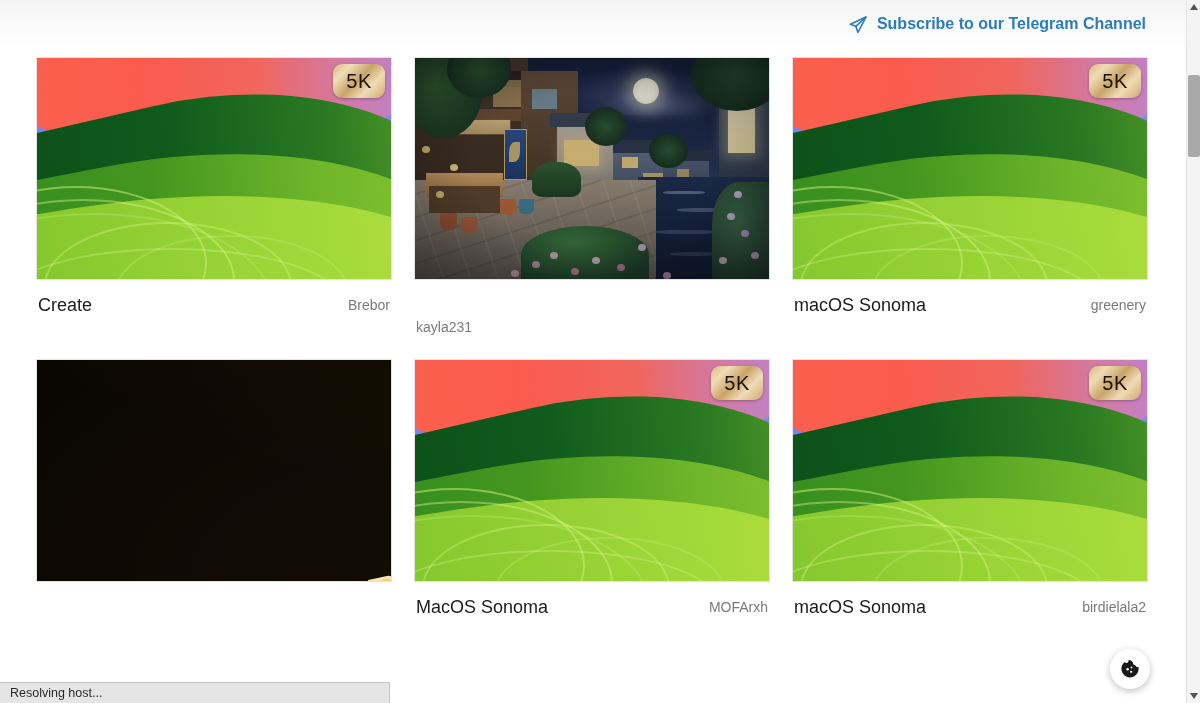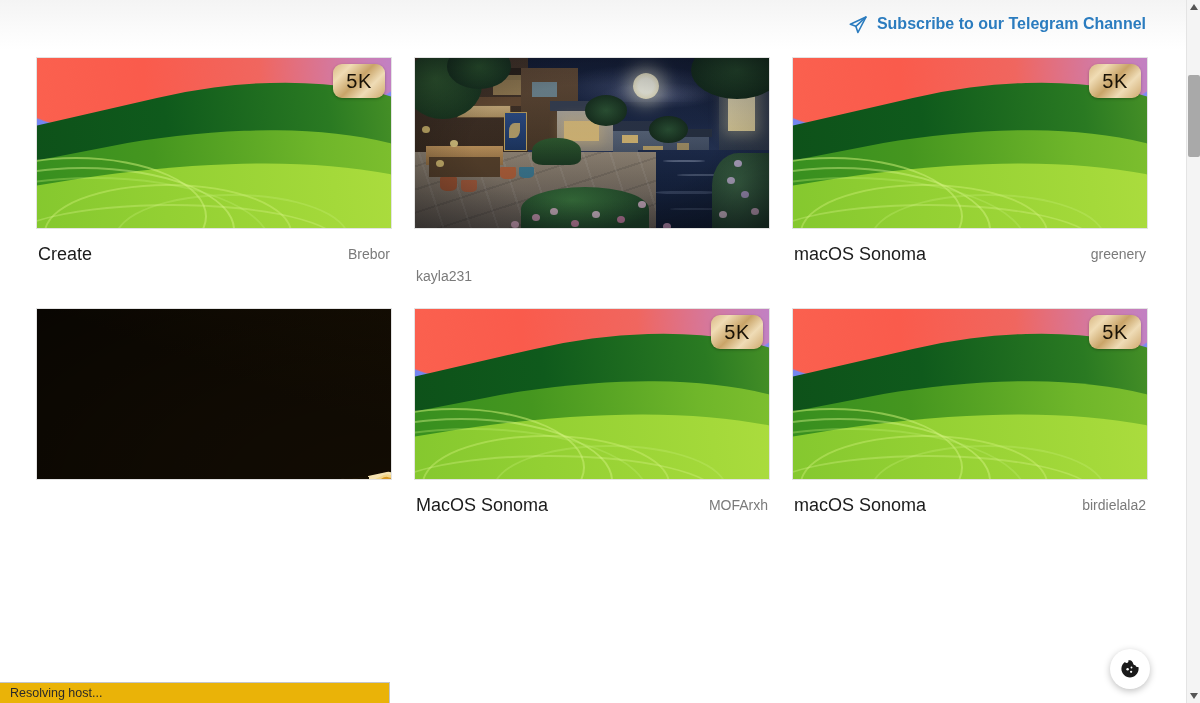--- a/index.html
+++ b/index.html
@@ -140,21 +140,21 @@
   }
   .card {
     width: 356px;
     cursor: pointer;
   }
   .card-row2 { margin-top: 24px; }
 
   .thumb {
     position: relative;
     width: 356px;
-    height: 172px;
+    height: 223px;
     overflow: hidden;
     border: 1px solid #e3e3e3;
     background: #ddd;
   }
   .thumb-inner { position:absolute; inset:0; overflow:hidden; }
 
   .badge {
     position: absolute;
     top: 6px; right: 6px;
     width: 52px; height: 34px;
@@ -273,21 +273,21 @@
     cursor: pointer;
     z-index: 30;
   }
 
   
   .statusbar {
     position: absolute;
     left: 0; bottom: 0;
     height: 21px;
     min-width: 390px;
-    background: #eab308;
+    background: #e5e5e5;
     border-top: 1px solid #c3c6cb;
     border-right: 1px solid #c3c6cb;
     display: flex;
     align-items: center;
     padding: 0 10px;
     font-size: 12.5px;
     color: #2a2a2a;
     font-family: "Liberation Sans", sans-serif;
     z-index: 40;
   }

